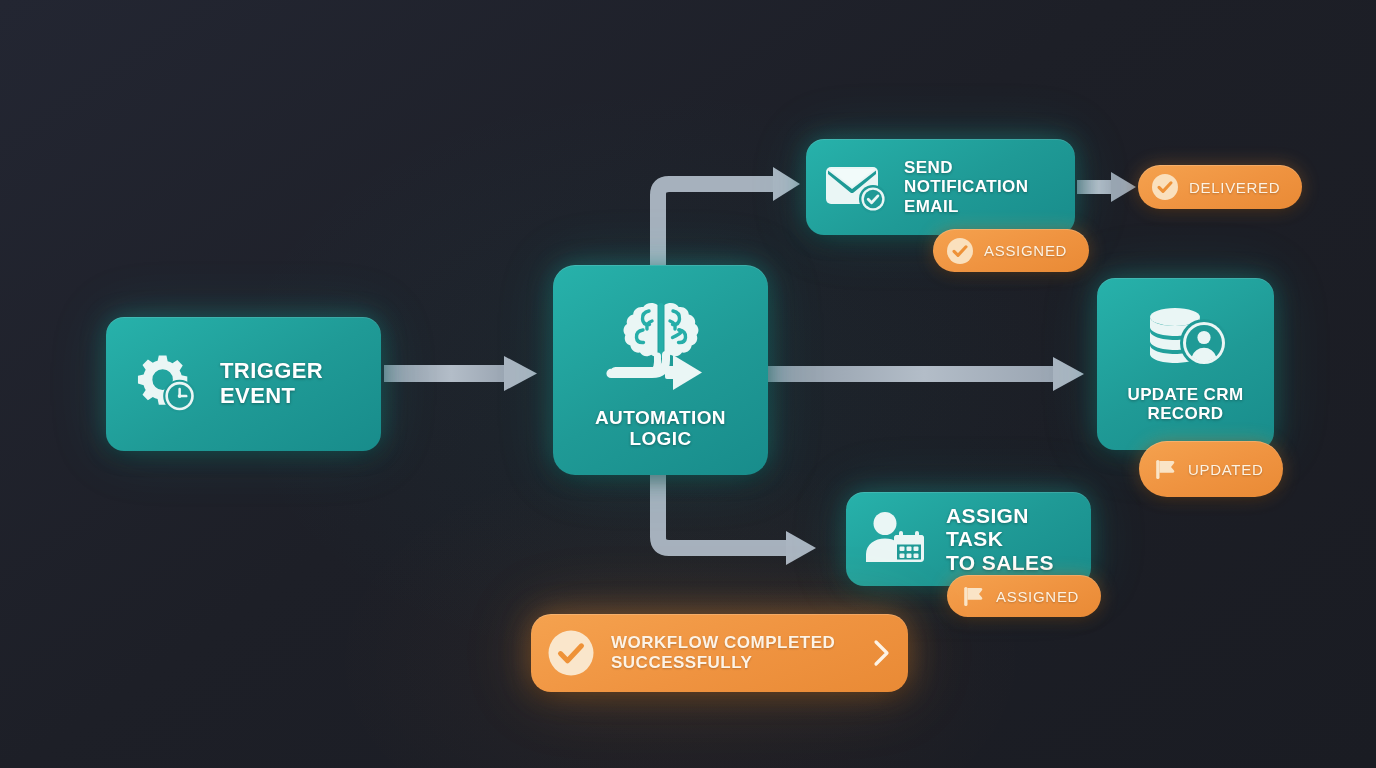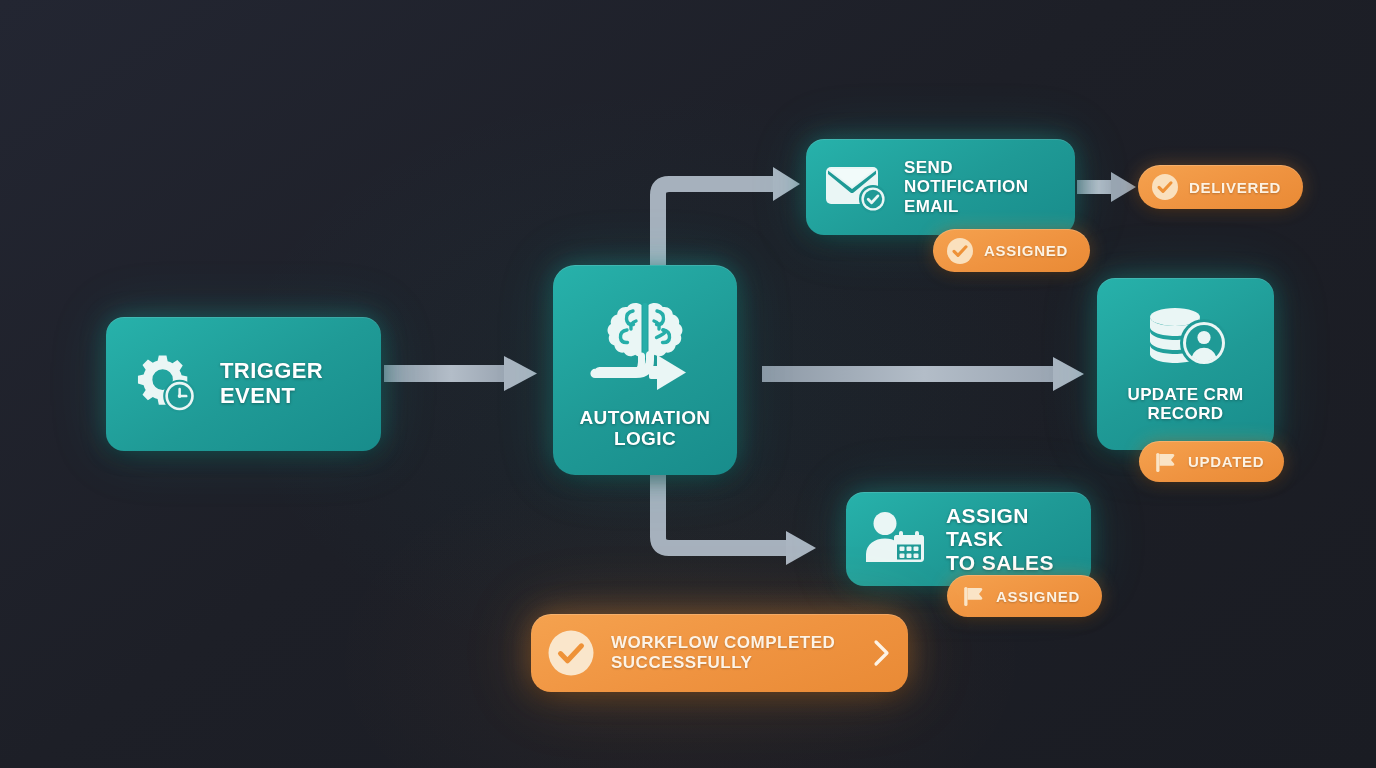--- a/index.html
+++ b/index.html
@@ -69,21 +69,21 @@
     left: 106px; top: 317px;
     width: 275px; height: 134px;
     padding: 0 20px 0 26px;
     gap: 18px;
   }
   #node-trigger .node-label { font-size: 22px; }
 
   
   #node-automation {
     left: 553px; top: 265px;
-    width: 184px; height: 210px;
+    width: 215px; height: 210px;
     flex-direction: column;
     justify-content: center;
     border-radius: 22px;
     padding-top: 6px;
   }
   #node-automation .node-label {
     font-size: 19px;
     text-align: center;
     margin-top: 14px;
   }
@@ -122,21 +122,21 @@
 
   
   .badge {
     position: absolute;
     display: flex;
     align-items: center;
     gap: 10px;
     border-radius: 999px;
     background: linear-gradient(160deg, #f5a24f 0%, #ef9340 55%, #e98a35 100%);
     color: #fdf2e2;
-    font-weight: bold;
+    font-weight: normal;
     letter-spacing: 0.7px;
     box-shadow:
       0 0 18px rgba(240,149,63,0.32),
       0 4px 12px rgba(0,0,0,0.40),
       inset 0 1px 0 rgba(255,255,255,0.18);
     z-index: 5;
   }
   .badge .badge-text {
     text-shadow: 0 1px 2px rgba(0,0,0,0.22);
     white-space: nowrap;
@@ -147,21 +147,21 @@
     height: 44px; padding: 0 22px 0 13px;
     font-size: 15px;
   }
   #badge-email-assigned {
     left: 933px; top: 229px;
     height: 43px; padding: 0 22px 0 13px;
     font-size: 15px;
   }
   #badge-updated {
     left: 1139px; top: 441px;
-    height: 41px; padding: 0 20px 0 13px;
+    height: 56px; padding: 0 20px 0 13px;
     font-size: 15px;
   }
   #badge-assign-assigned {
     left: 947px; top: 575px;
     height: 42px; padding: 0 22px 0 13px;
     font-size: 15px;
   }
 
   
   #banner-success {

